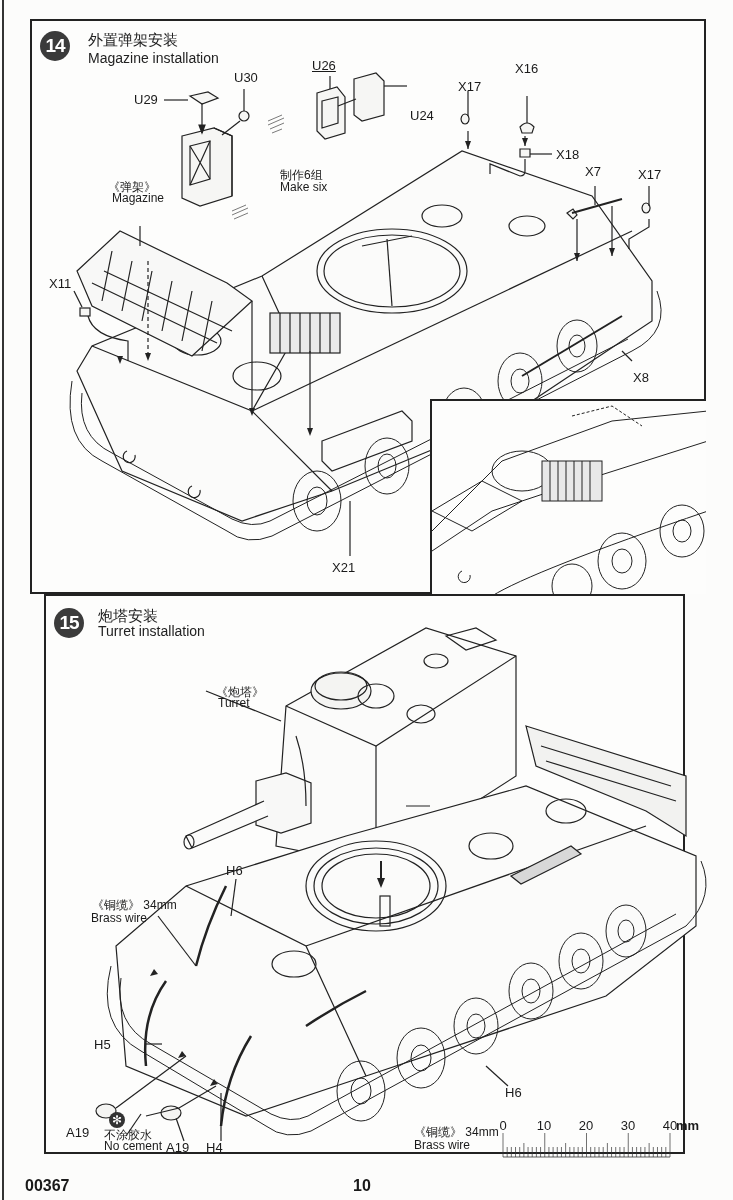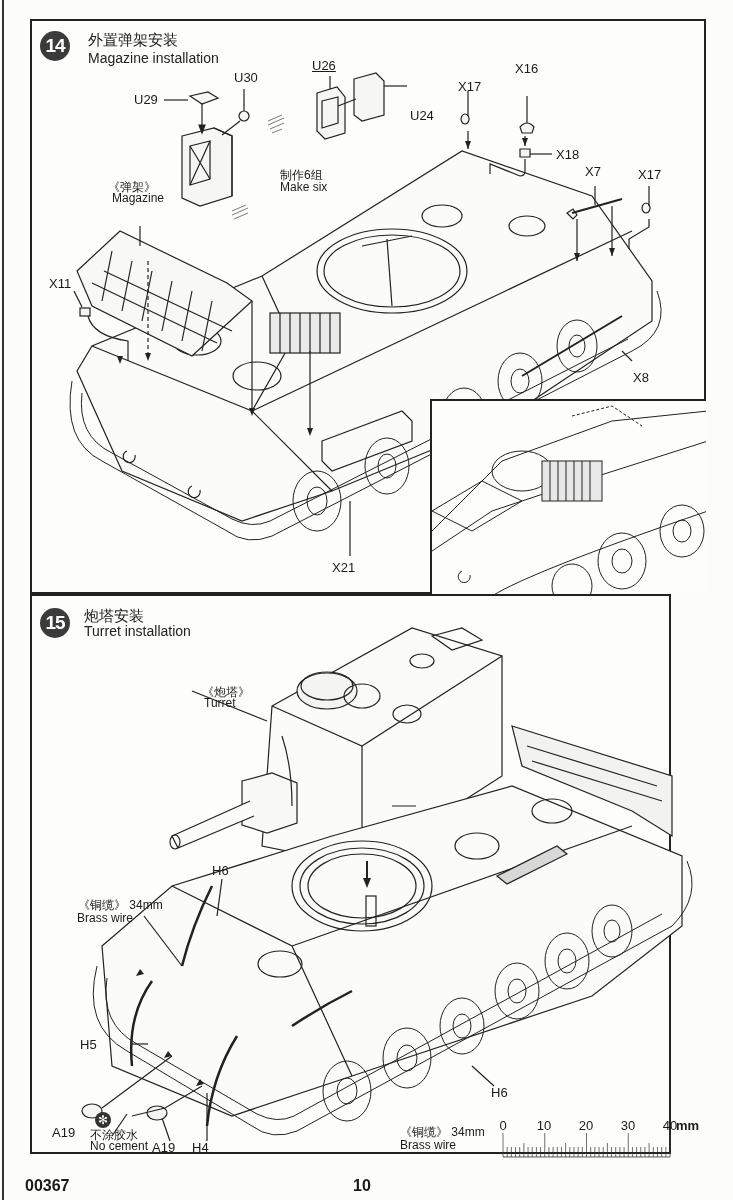--- a/index.html
+++ b/index.html
@@ -1,21 +1,21 @@
 <!DOCTYPE html>
 <html><head>
 <meta charset="utf-8">
 <style>
   * { box-sizing: border-box; margin: 0; padding: 0; }
   html, body { width: 733px; height: 1200px; background: #fcfcfb; overflow: hidden; }
   body { position: relative; font-family: "Liberation Sans", "DejaVu Sans", sans-serif; color: #1a1a1a; }
   .page-edge { position: absolute; left: 2px; top: 0; width: 2px; height: 1200px; background: #333; }
   .panel { position: absolute; border: 2px solid #222; background: #fdfdfc; }
   #step14 { left: 30px; top: 19px; width: 676px; height: 575px; }
-  #step15 { left: 30px; top: 594px; width: 641px; height: 560px; }
+  #step15 { left: 44px; top: 594px; width: 641px; height: 560px; }
   .step-badge { position: absolute; width: 30px; height: 30px; border-radius: 50%; background: #3b3b3b; color: #fff;
     font: bold 19px "Liberation Sans", sans-serif; letter-spacing: -1px; display: flex; align-items: center; justify-content: center; }
   .step-title-cn { position: absolute; font-size: 15px; color: #222; }
   .step-title-en { position: absolute; font-size: 14px; color: #222; }
   .lbl { position: absolute; font-size: 13px; color: #1a1a1a; white-space: nowrap; line-height: 1; }
   .lbl.sm { font-size: 12px; }
   .lbl.md { font-size: 12px; }
   svg.draw { position: absolute; left: 0; top: 0; overflow: visible; }
   .inset { position: absolute; left: 398px; top: 378px; width: 276px; height: 195px; border-top: 2px solid #222; border-left: 2px solid #222; background: #fdfdfc; overflow: hidden; }
   .footer-code { position: absolute; left: 25px; top: 1177px; font: bold 16px "Liberation Sans", sans-serif; }

